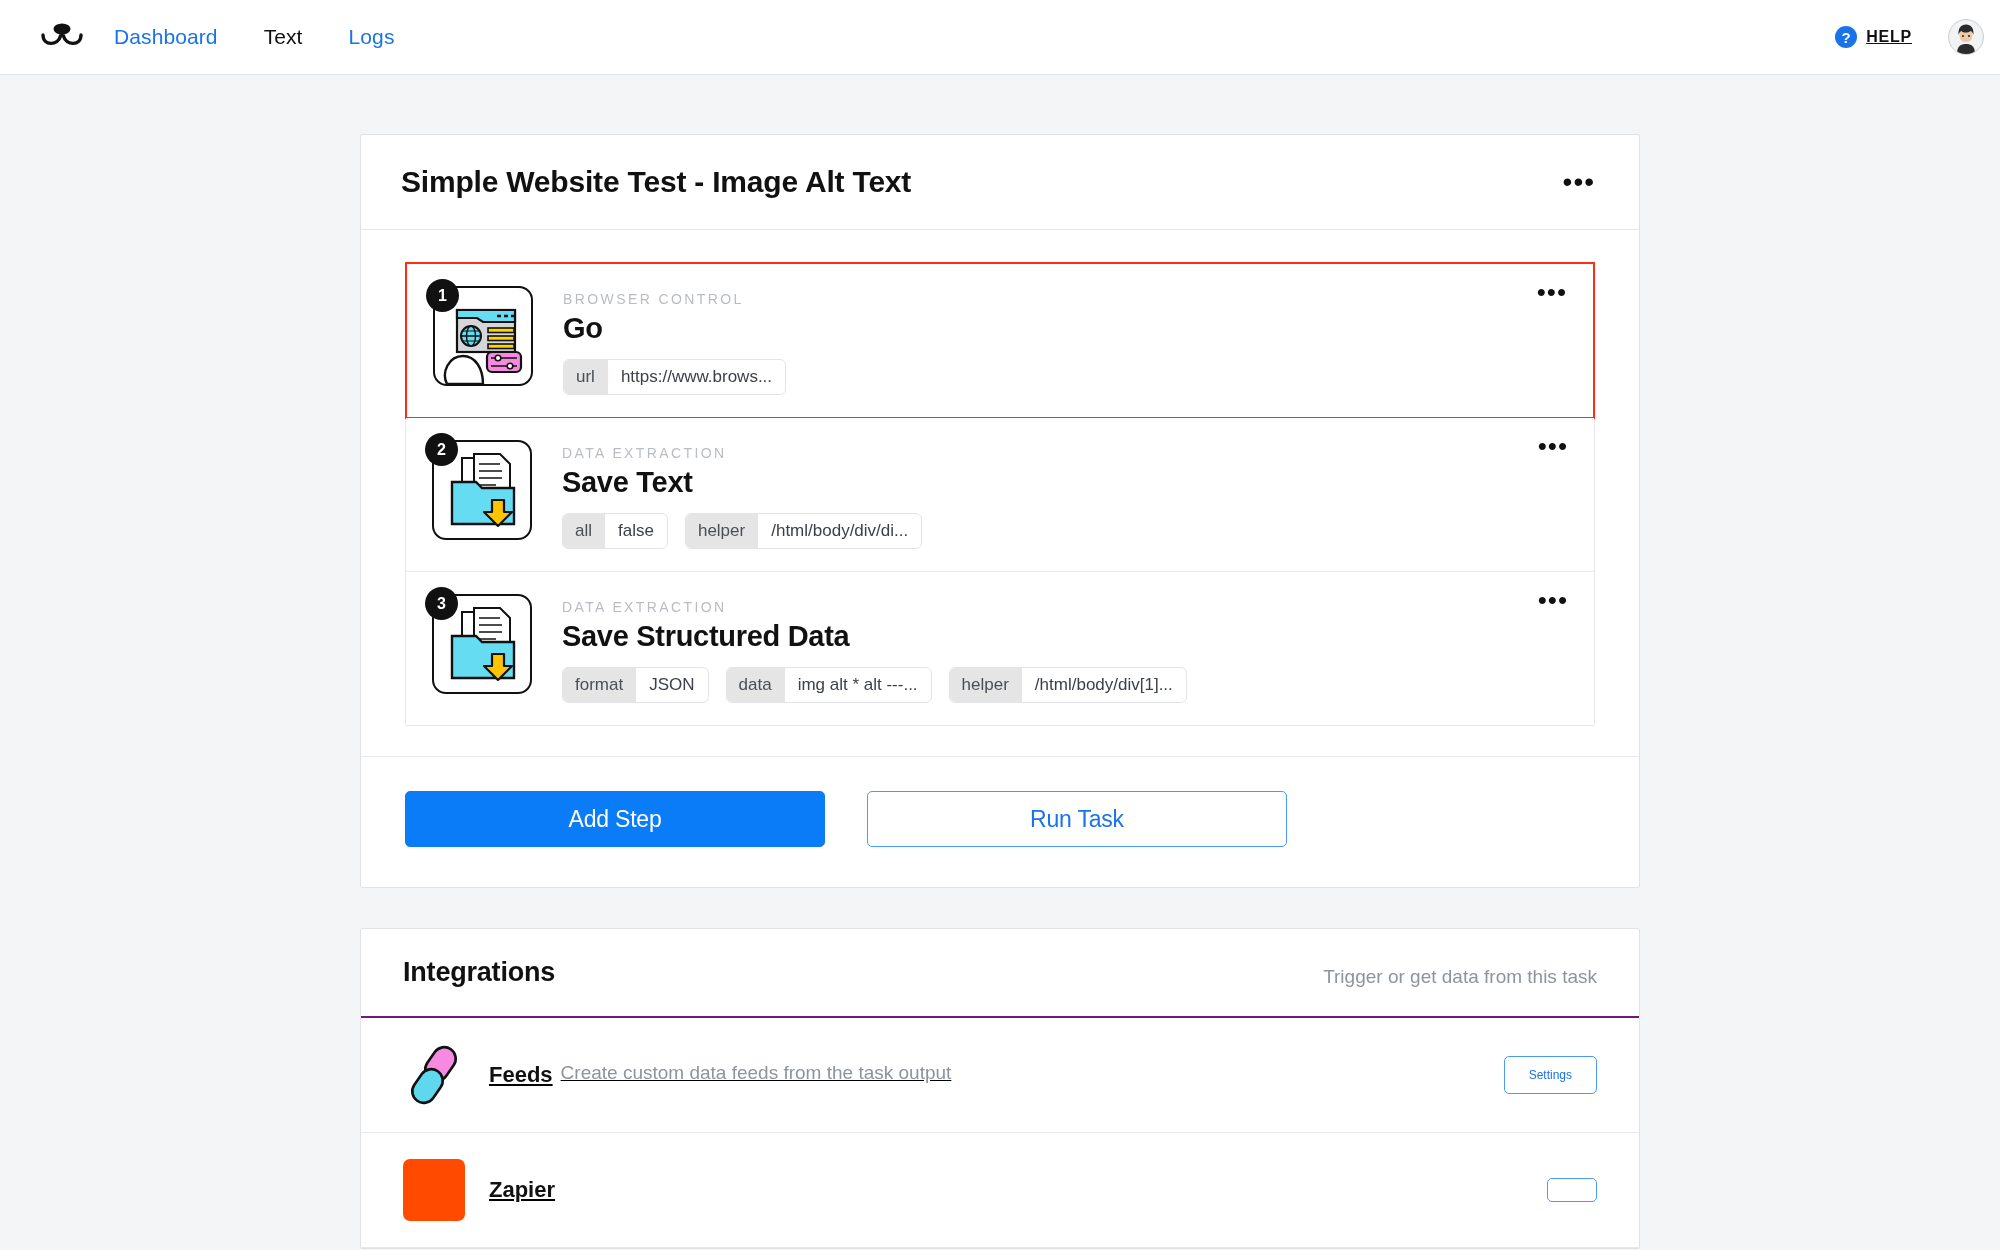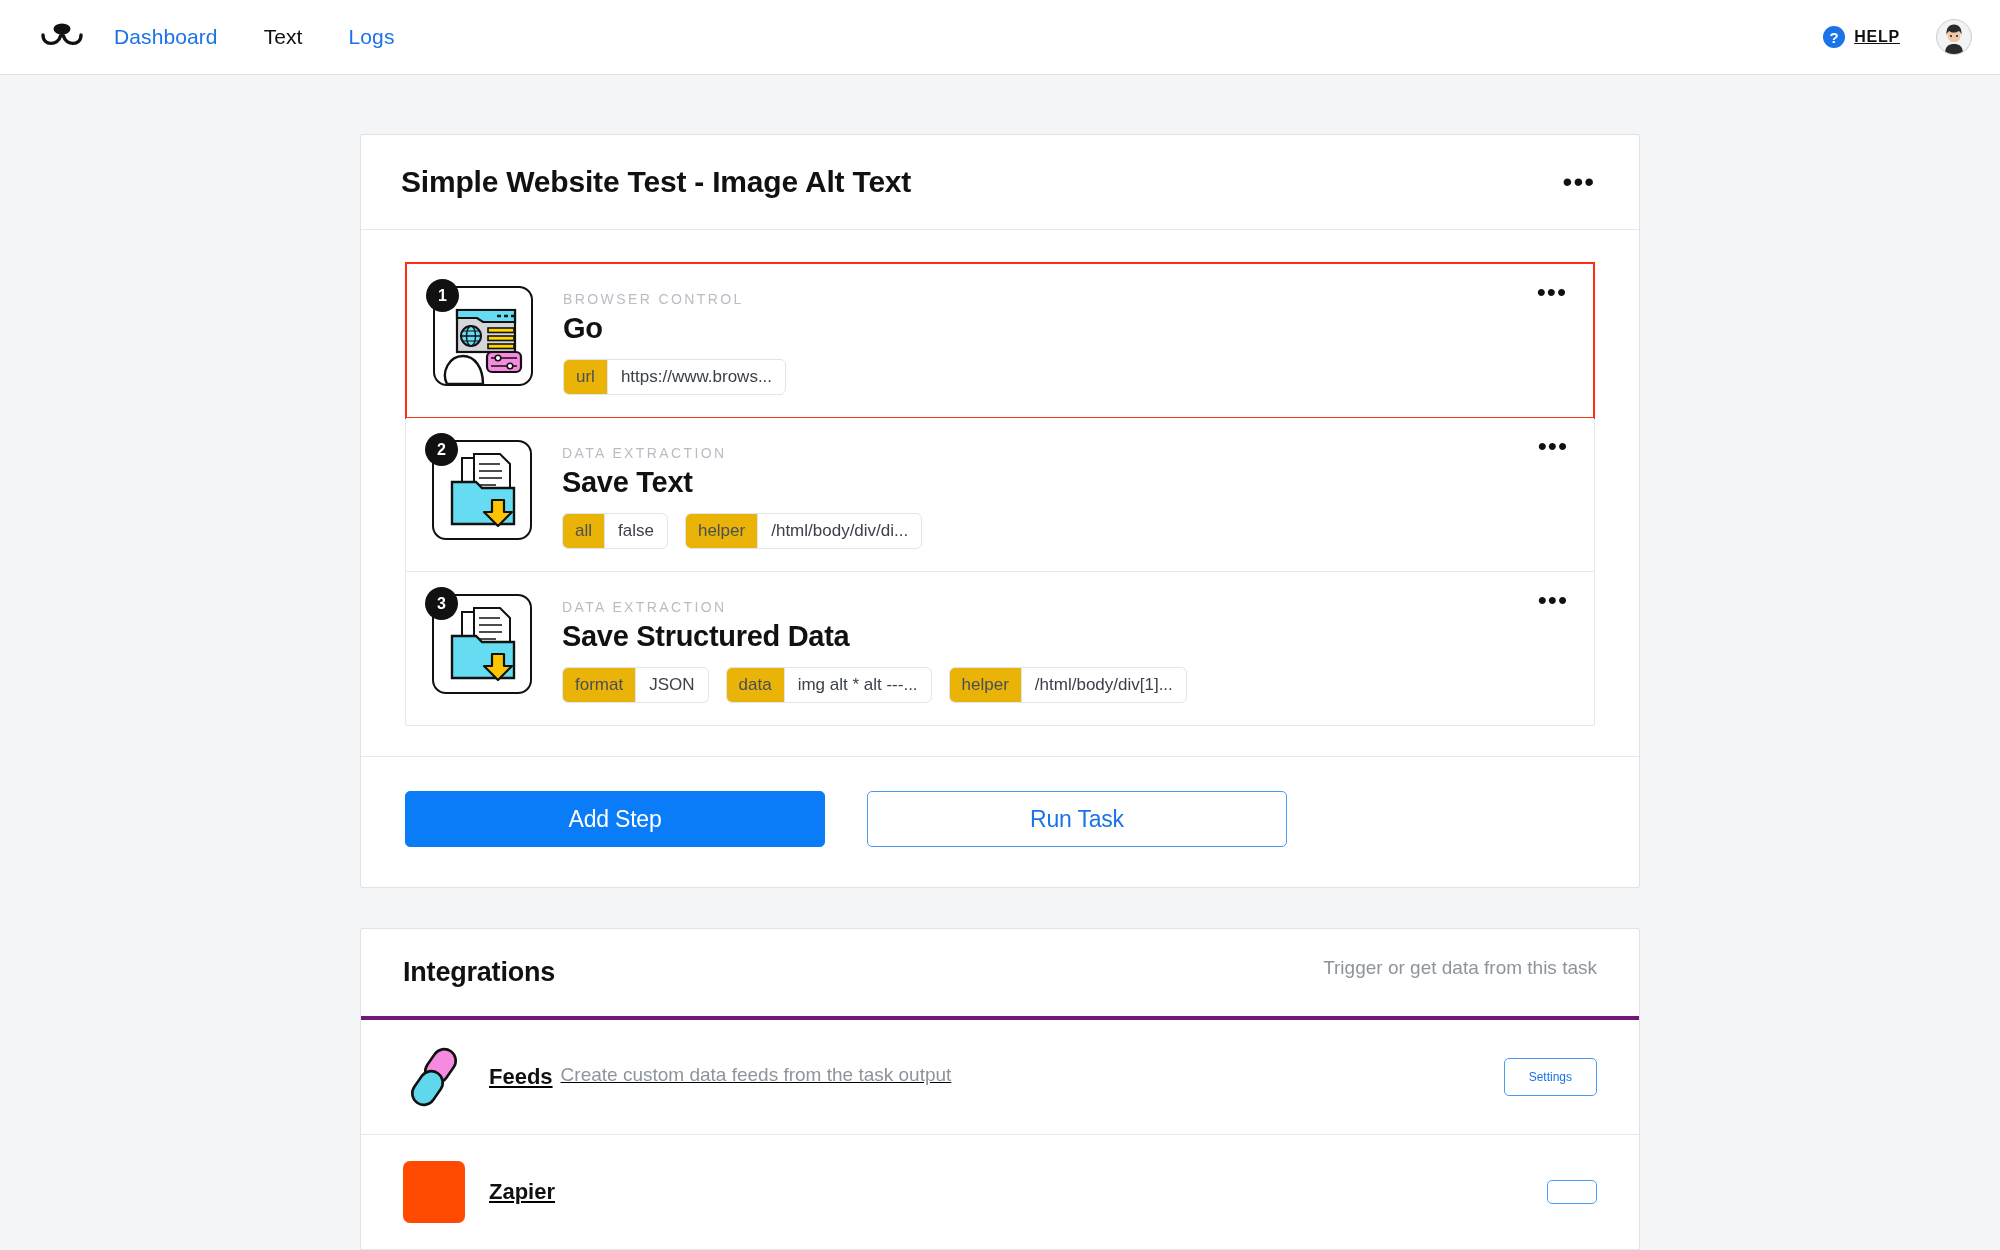--- a/index.html
+++ b/index.html
@@ -10,21 +10,21 @@
     overflow: hidden;
   }
 
   
   .topbar {
     height: 75px;
     background: #ffffff;
     border-bottom: 1px solid #e0e2e6;
     display: flex;
     align-items: center;
-    padding: 0 28px 0 40px;
+    padding: 0 16px 0 40px;
     position: relative;
   }
   .logo {
     width: 44px; height: 44px;
     display: flex; align-items: center; justify-content: center;
     margin-right: 30px;
   }
   .nav {
     display: flex;
     align-items: center;
@@ -168,21 +168,21 @@
   .params { display: flex; gap: 17px; flex-wrap: wrap; }
   .param {
     display: flex;
     border: 1px solid #e2e4e8;
     border-radius: 6px;
     overflow: hidden;
     height: 36px;
     background: #fff;
   }
   .param-key {
-    background: #eab308;
+    background: #e5e5e5;
     color: #4a4f56;
     font-size: 17px;
     padding: 0 12px;
     display: flex; align-items: center;
     border-right: 1px solid #e2e4e8;
     white-space: nowrap;
   }
   .param-val {
     color: #3c4149;
     font-size: 17px;
@@ -227,22 +227,22 @@
     background: #fff;
     color: #1a73e8;
     border: 1px solid #4a9bf5;
   }
 
   
   .integrations { margin-top: 40px; }
   .int-header {
     padding: 28px 42px;
     display: flex;
-    align-items: flex-start;
-    border-bottom: 4px solid #701a75;
+    align-items: flex-end;
+    border-bottom: 2px solid #701a75;
   }
   .int-title { font-size: 27px; font-weight: bold; color: #111; letter-spacing: -.2px;}
   .int-sub { margin-left: auto; font-size: 19px; color: #8e949c; }
   .int-row {
     padding: 26px 42px;
     display: flex;
     align-items: center;
     border-bottom: 1px solid #e6e8eb;
   }
   .int-icon { width: 62px; height: 62px; flex: 0 0 62px; margin-right: 24px; }

